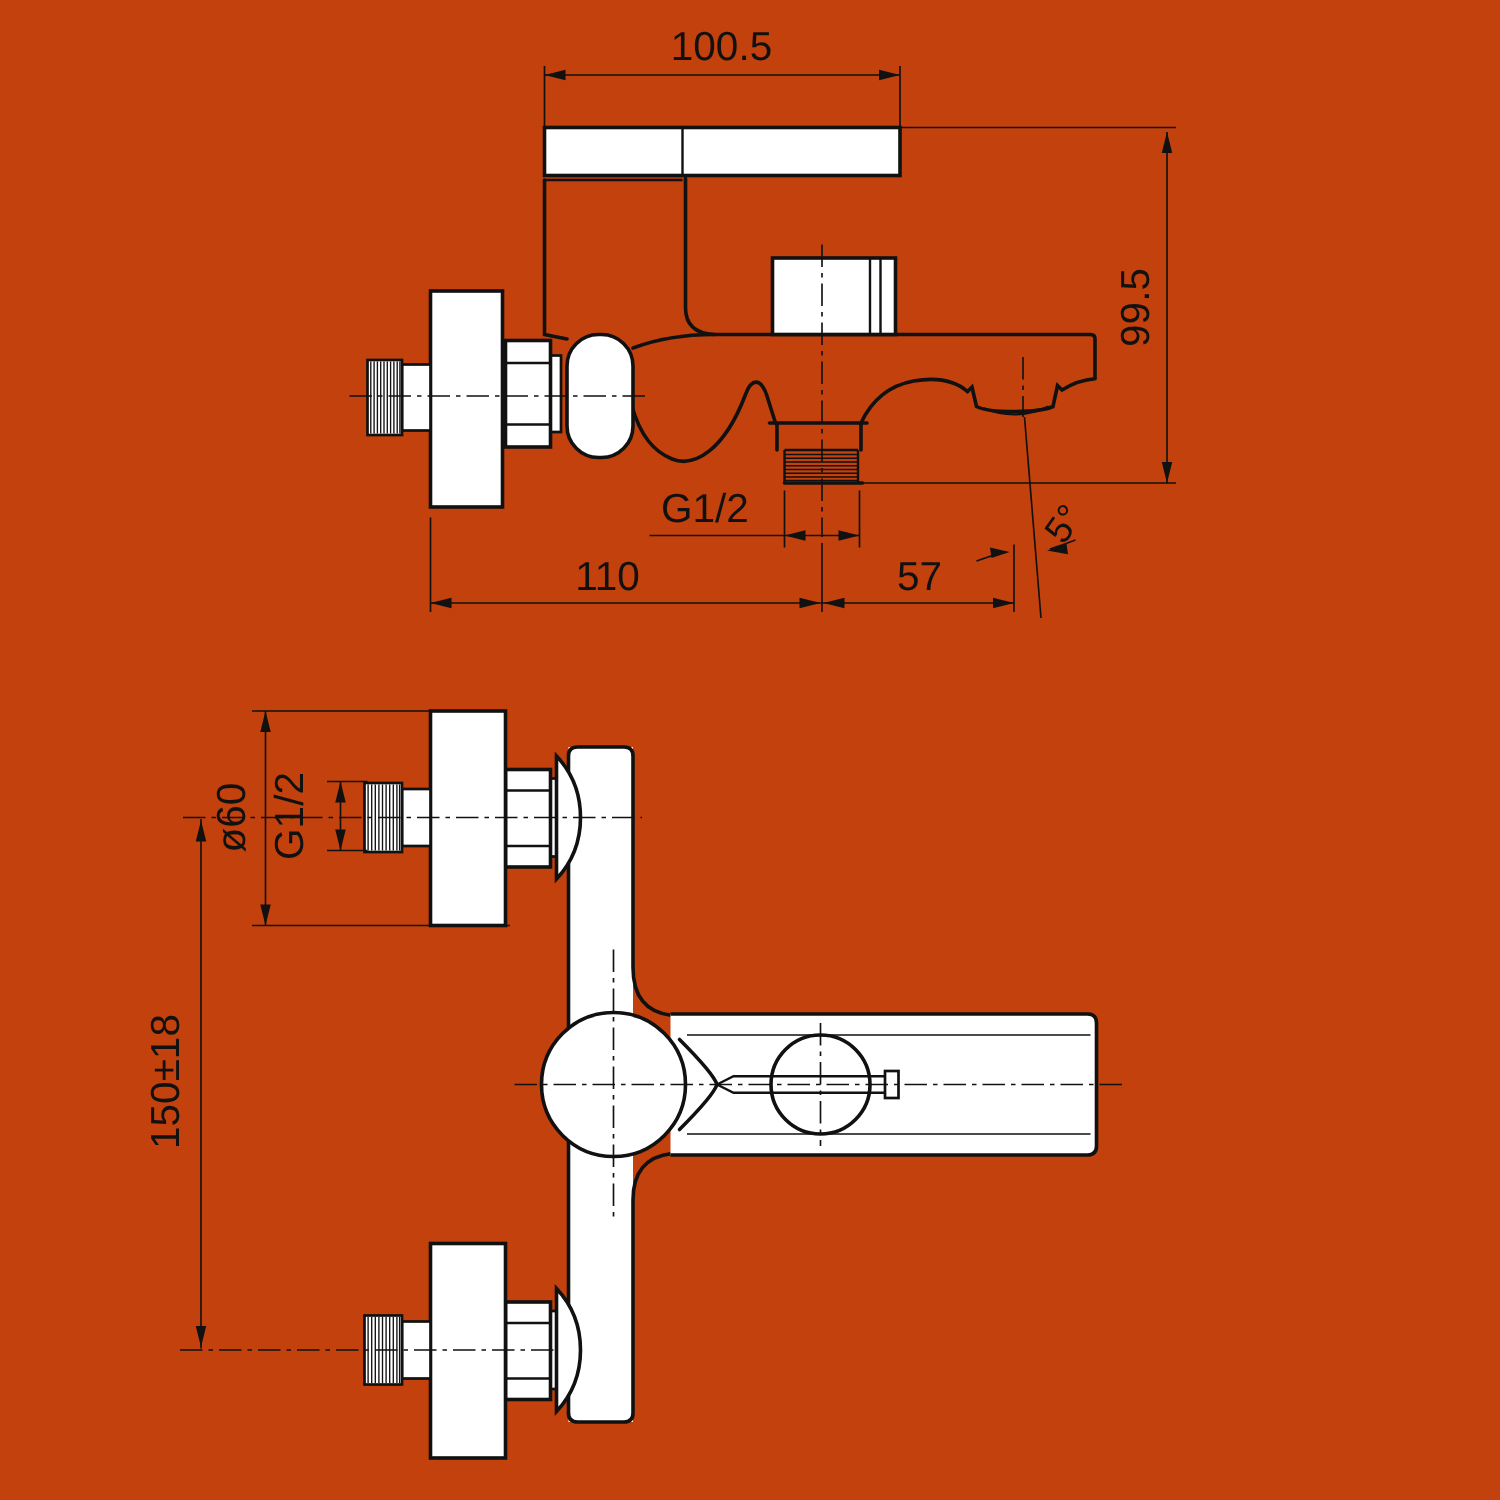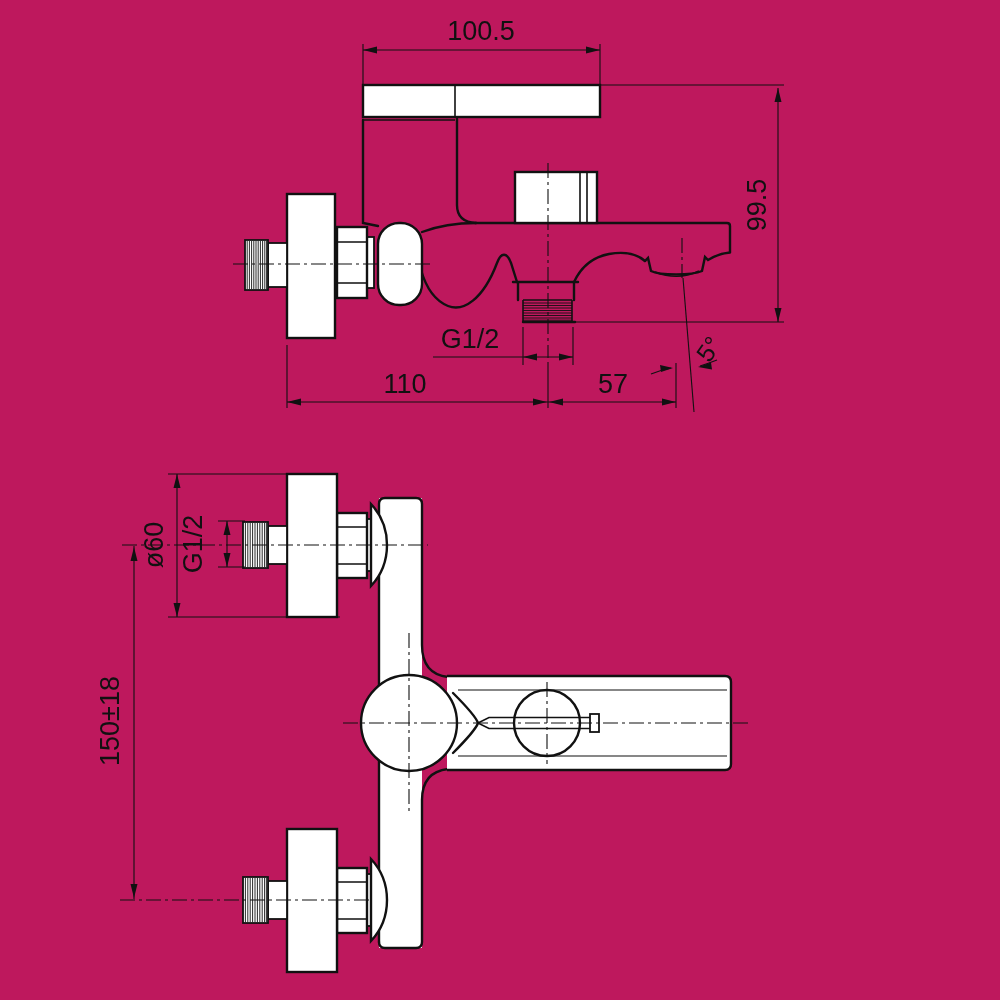--- a/index.html
+++ b/index.html
@@ -1,16 +1,16 @@
 <!DOCTYPE html>
 <html><head>
 <meta charset="utf-8">
 <style>
   html,body{margin:0;padding:0;background:#fff;}
-  .page{width:1000px;height:1000px;background:#be185d;position:relative;overflow:hidden;}
+  .page{width:1000px;height:1000px;background:#c2410c;position:relative;overflow:hidden;}
   svg{display:block;}
   text{font-family:"Liberation Sans", sans-serif;fill:#111;}
   .dim-text{font-size:27px;}
   .dim-text-small{font-size:25px;}
   .bold{stroke:#111;stroke-width:2.4;fill:none;stroke-linecap:round;}
   .boldf{stroke:#111;stroke-width:2.4;fill:#fff;}
   .med{stroke:#111;stroke-width:1.6;fill:none;}
   .medf{stroke:#111;stroke-width:1.8;fill:#fff;}
   .thin{stroke:#111;stroke-width:1.1;fill:none;}
   .cl{stroke:#111;stroke-width:1.1;fill:none;stroke-dasharray:15 4 3 4;}

